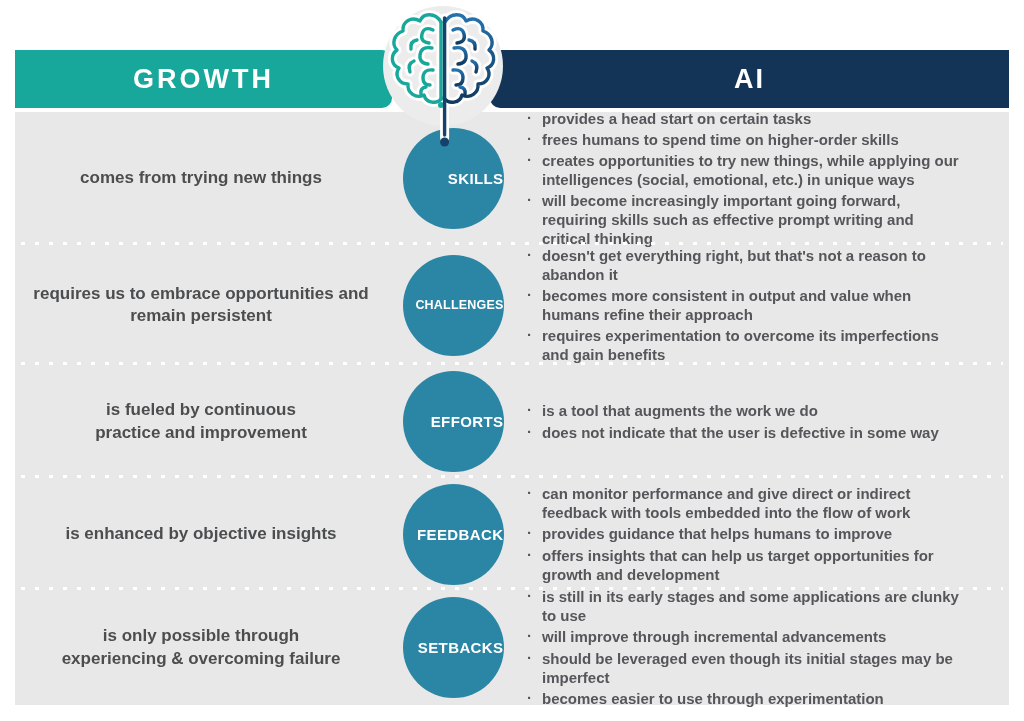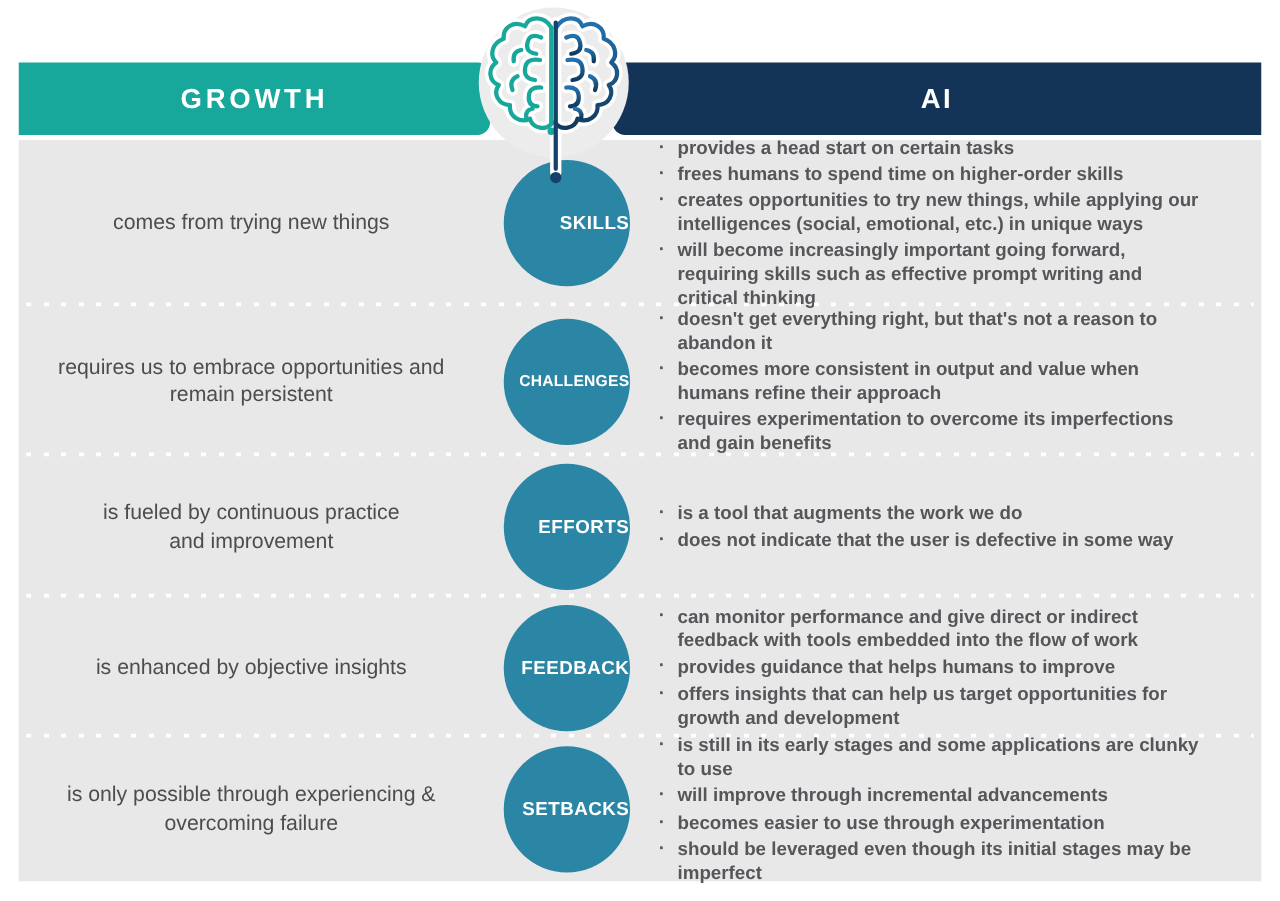--- a/index.html
+++ b/index.html
@@ -3,39 +3,39 @@
 <meta charset="utf-8">
 <style>
   html,body{margin:0;padding:0;background:#fff;}
   body{font-family:"Liberation Sans","DejaVu Sans",sans-serif;-webkit-font-smoothing:antialiased;}
   .canvas{position:relative;width:1024px;height:721px;background:#ffffff;overflow:hidden;}
 
   
   .bar{position:absolute;top:50px;height:58px;display:flex;align-items:center;justify-content:center;}
   .bar-growth{left:15px;width:377px;background:#17a79b;border-radius:0 10px 10px 0;}
   .bar-ai{left:490px;width:519px;background:#133456;border-radius:10px 0 0 10px;}
-  .bar .bar-label{color:#fff;font-weight:bold;font-size:22px;letter-spacing:3px;}
+  .bar .bar-label{color:#fff;font-weight:bold;font-size:27px;letter-spacing:3px;}
   .bar-ai .bar-label{letter-spacing:2px;}
 
   
   .brain-badge{position:absolute;left:381px;top:4px;width:124px;height:152px;z-index:5;}
 
   
   .panel{position:absolute;left:15px;top:112px;width:994px;height:593px;background:#e9e8e8;display:flex;flex-direction:column;}
   .row{position:relative;display:flex;align-items:center;}
   .row:nth-child(1){height:133px;}
   .row:nth-child(2){height:120px;}
   .row:nth-child(3){height:113px;}
   .row:nth-child(4){height:112px;}
   .row:nth-child(5){height:115px;}
   .row:not(:last-child)::after{content:"";position:absolute;left:6px;right:6px;bottom:0;height:3px;
     background-image:repeating-linear-gradient(to right,#ffffff 0 4px,transparent 4px 14px);}
 
   .growth-cell{width:372px;display:flex;justify-content:center;}
-  .growth-text{font-weight:normal;font-size:17px;line-height:1.32;color:#4c4d4f;text-align:center;}
+  .growth-text{font-weight:bold;font-size:17px;line-height:1.32;color:#4c4d4f;text-align:center;}
   .row:nth-child(2) .growth-text{max-width:345px;}
   .row:nth-child(3) .growth-text{max-width:255px;}
   .row:nth-child(5) .growth-text{max-width:295px;}
 
   .topic-cell{width:132px;display:flex;justify-content:center;align-items:center;}
   .topic-circle{width:101px;height:101px;border-radius:50%;background:#2b86a6;display:flex;align-items:center;justify-content:flex-end;}
   .topic-label{color:#fff;font-weight:bold;font-size:15px;letter-spacing:.4px;text-align:center;}
   .row:nth-child(2) .topic-label{font-size:12.5px;letter-spacing:.2px;}
 
   .ai-cell{flex:1;padding:4px 46px 4px 6px;}
@@ -170,20 +170,20 @@
       </div>
       <div class="topic-cell">
         <div class="topic-circle">
           <span class="topic-label">SETBACKS</span>
         </div>
       </div>
       <div class="ai-cell">
         <ul class="points">
           <li>is still in its early stages and some applications are clunky to use</li>
           <li>will improve through incremental advancements</li>
+          <li>should be leveraged even though its initial stages may be imperfect</li>
           <li>becomes easier to use through experimentation</li>
-          <li>should be leveraged even though its initial stages may be imperfect</li>
         </ul>
       </div>
     </div>
 
   </div>
 </div>
 
 </body></html>

